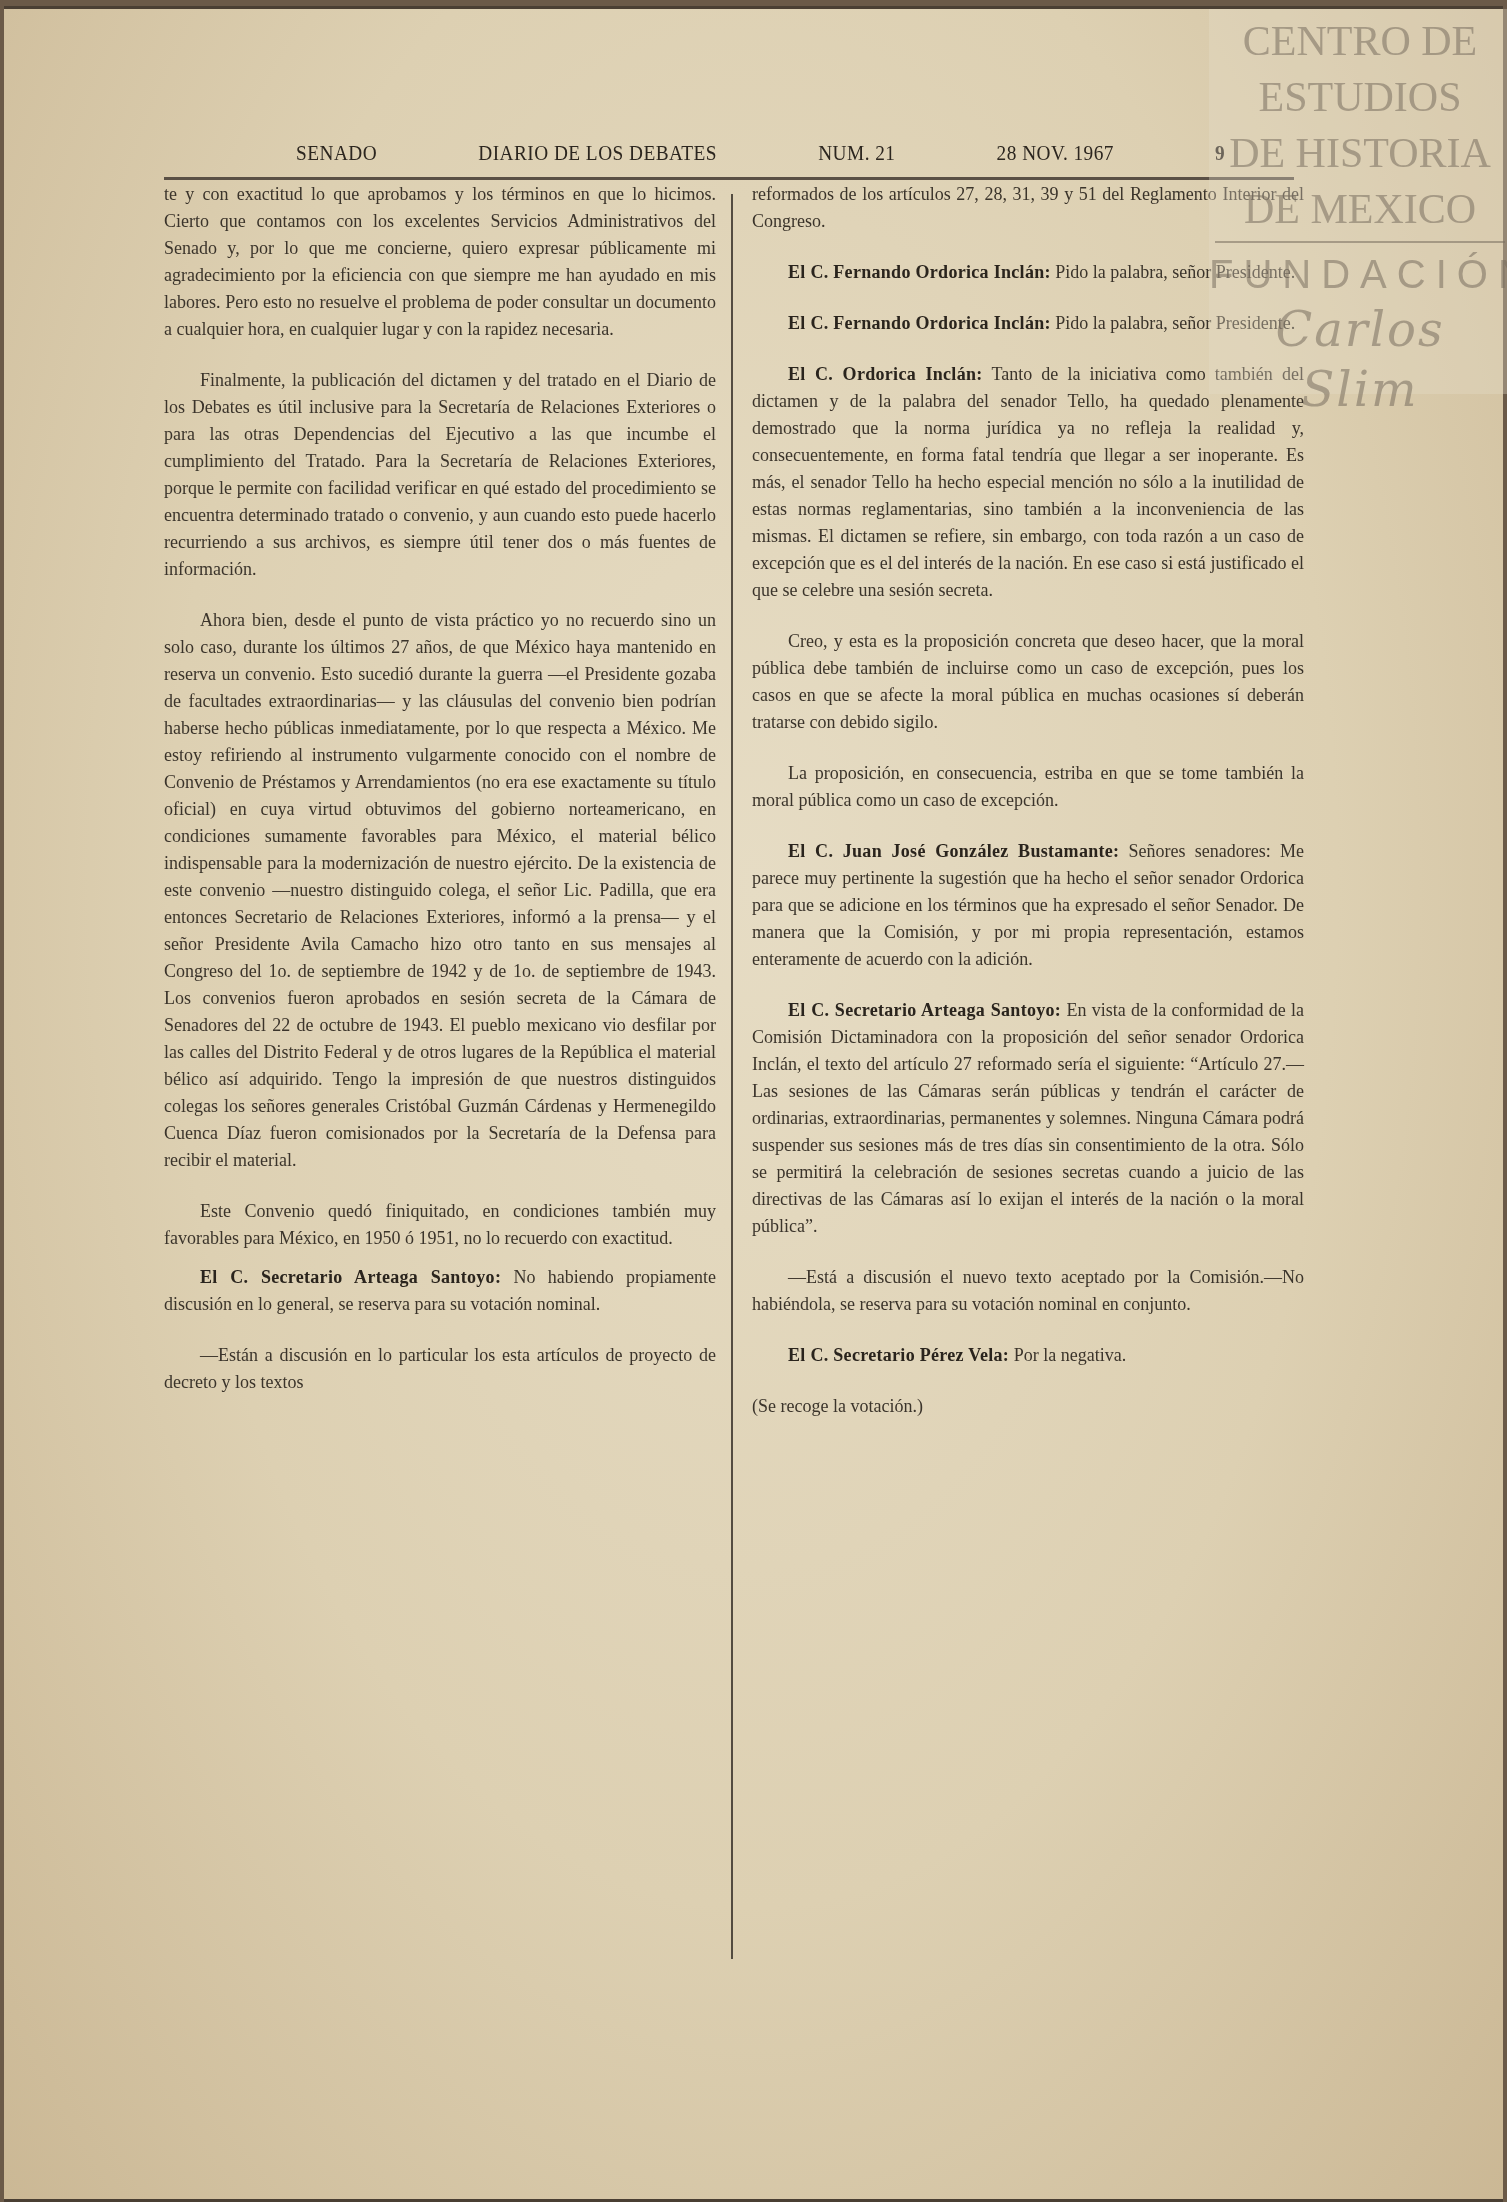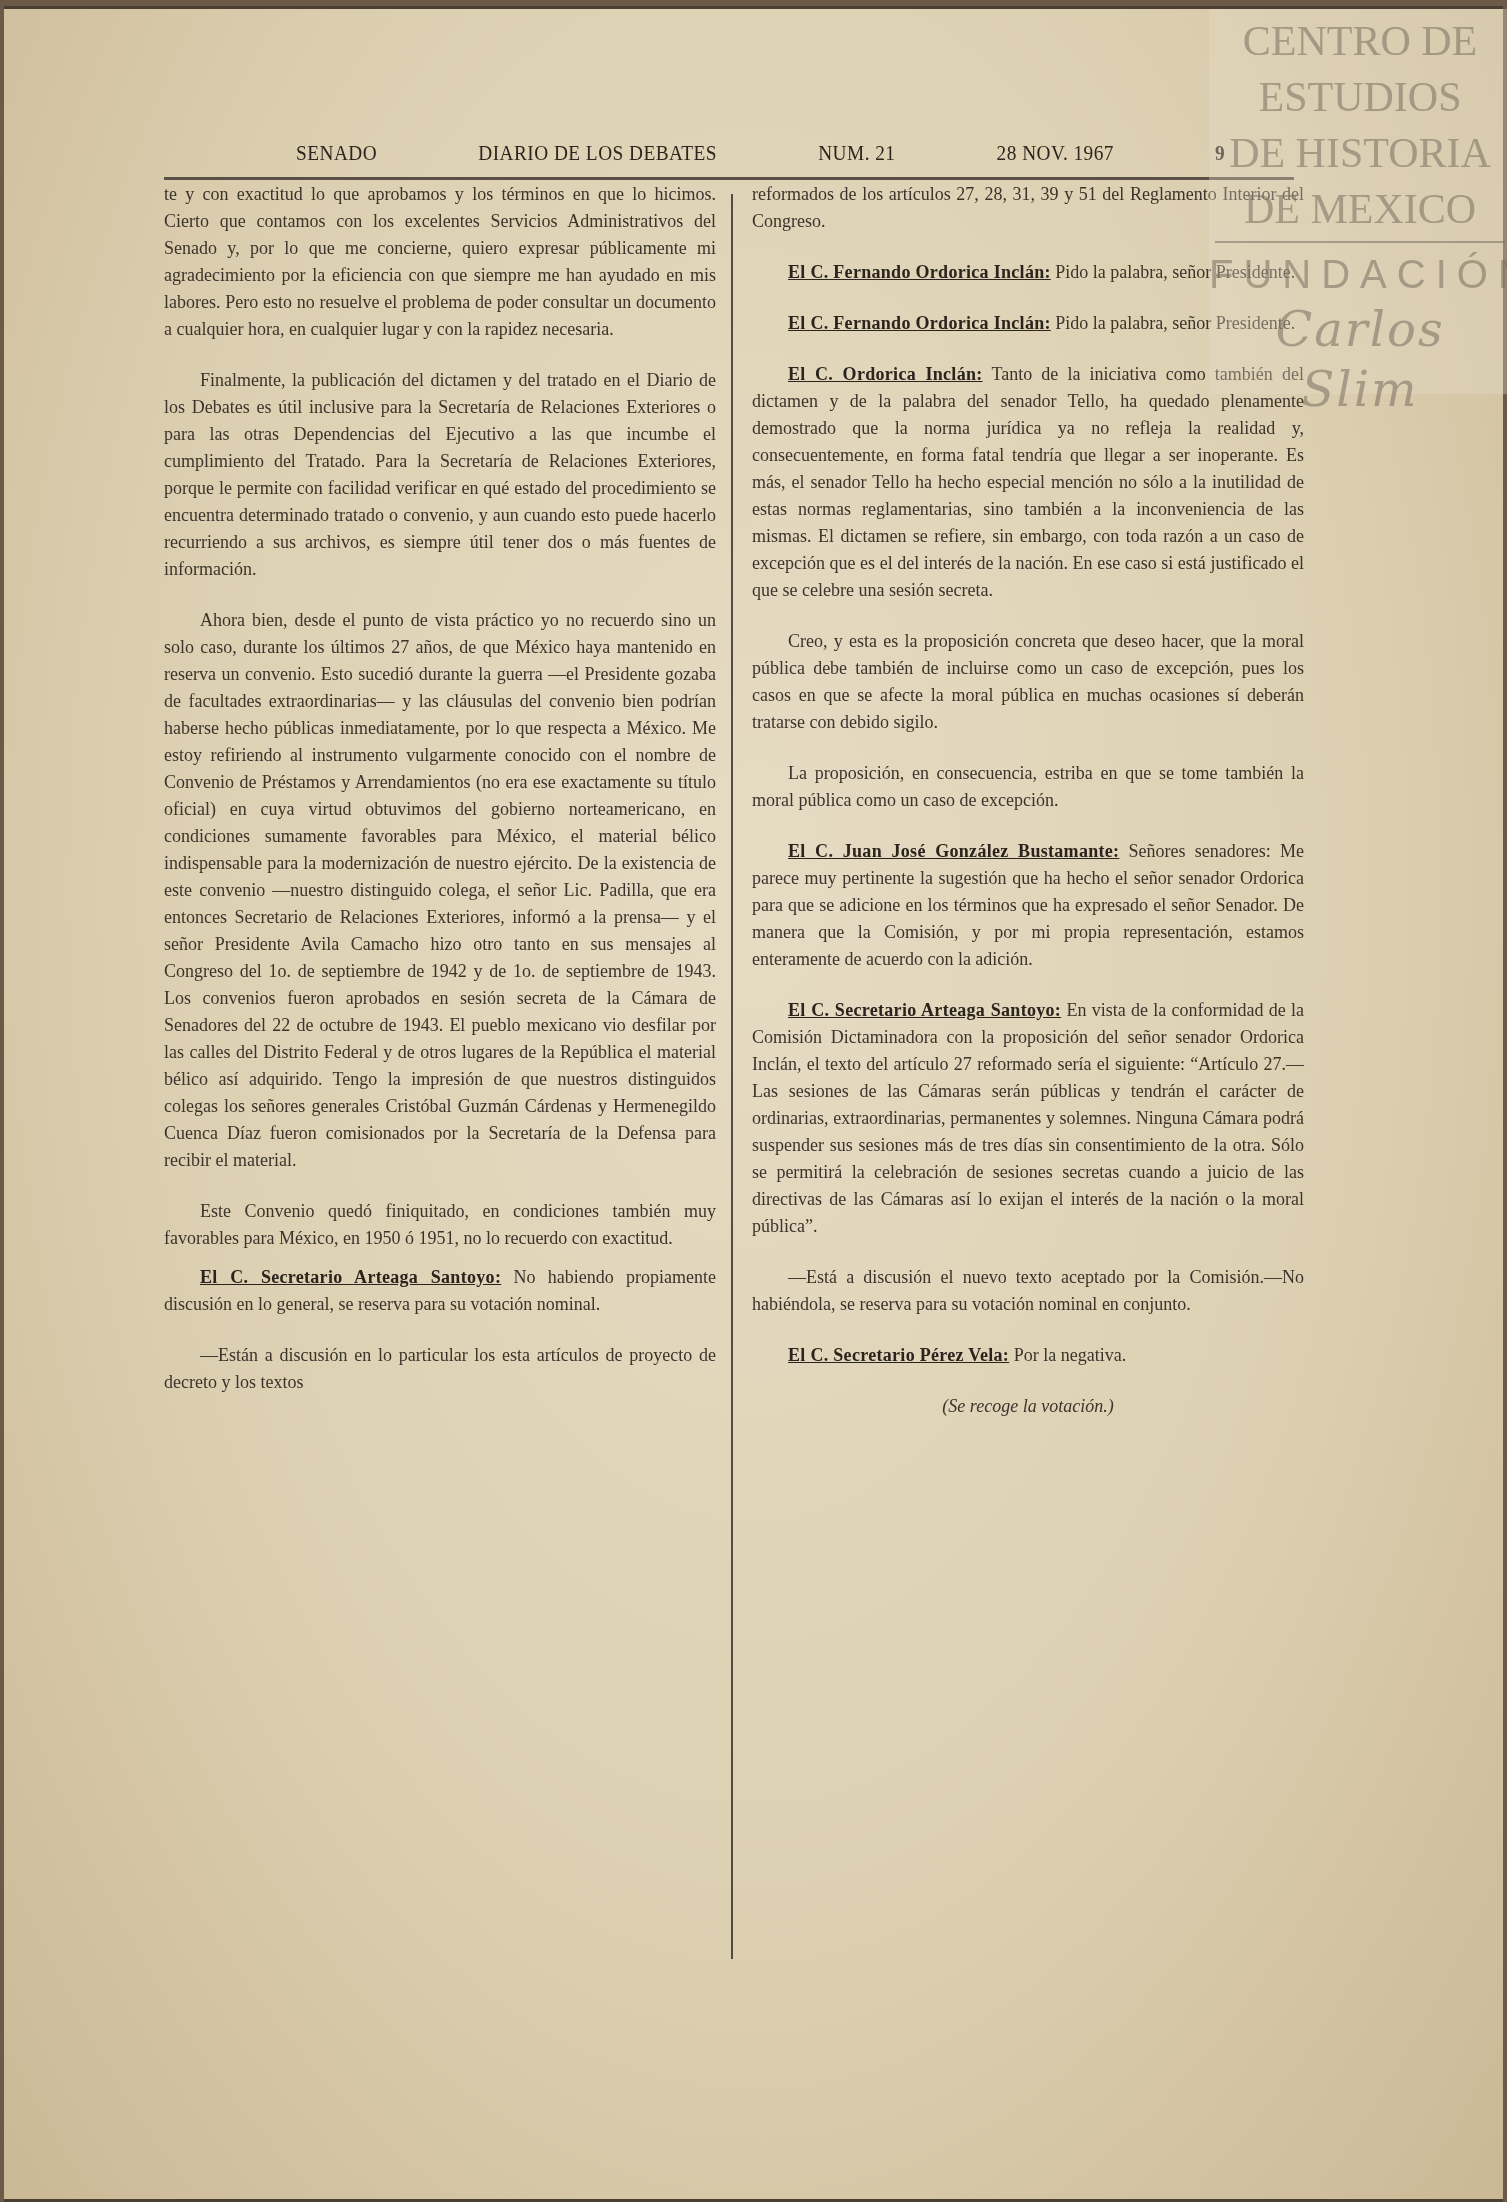--- a/index.html
+++ b/index.html
@@ -31,23 +31,23 @@
     hyphens: manual; color: #3b342b;
   }
   .col-left { left: 160px; }
   .col-right { left: 748px; width: 552px; }
   .divider {
     position: absolute; left: 727px; top: 185px; width: 2px; height: 1765px;
     background: #3b342b; opacity: 0.85;
   }
   .col p { margin: 0 0 24px 0; text-indent: 36px; }
   .col p.cont { text-indent: 0; }
-  .col p.center { text-align: center; text-indent: 0; font-style: italic; }
+  .col p.center { text-indent: 0; }
   .col p.tight { margin-bottom: 12px; }
-  .speaker { font-weight: bold; letter-spacing: 0.3px; color: #2a241d; text-decoration: underline; }
+  .speaker { font-weight: bold; letter-spacing: 0.3px; color: #2a241d; }
   .watermark {
     position: absolute; top: 0; left: 1205px; width: 302px; height: 385px;
     background: rgba(230, 220, 200, 0.35);
     font-family: "Liberation Serif", serif; color: rgba(120,110,95,0.55);
     text-align: center;
   }
   .wm-line { font-size: 42px; line-height: 56px; letter-spacing: 0; }
   .wm-line.first { margin-top: 4px; }
   .wm-rule { width: 290px; height: 2px; background: rgba(120,110,95,0.55); margin: 4px auto 6px; }
   .wm-fund { font-family: "Liberation Sans", sans-serif; font-size: 40px; letter-spacing: 10px; line-height: 50px; }

